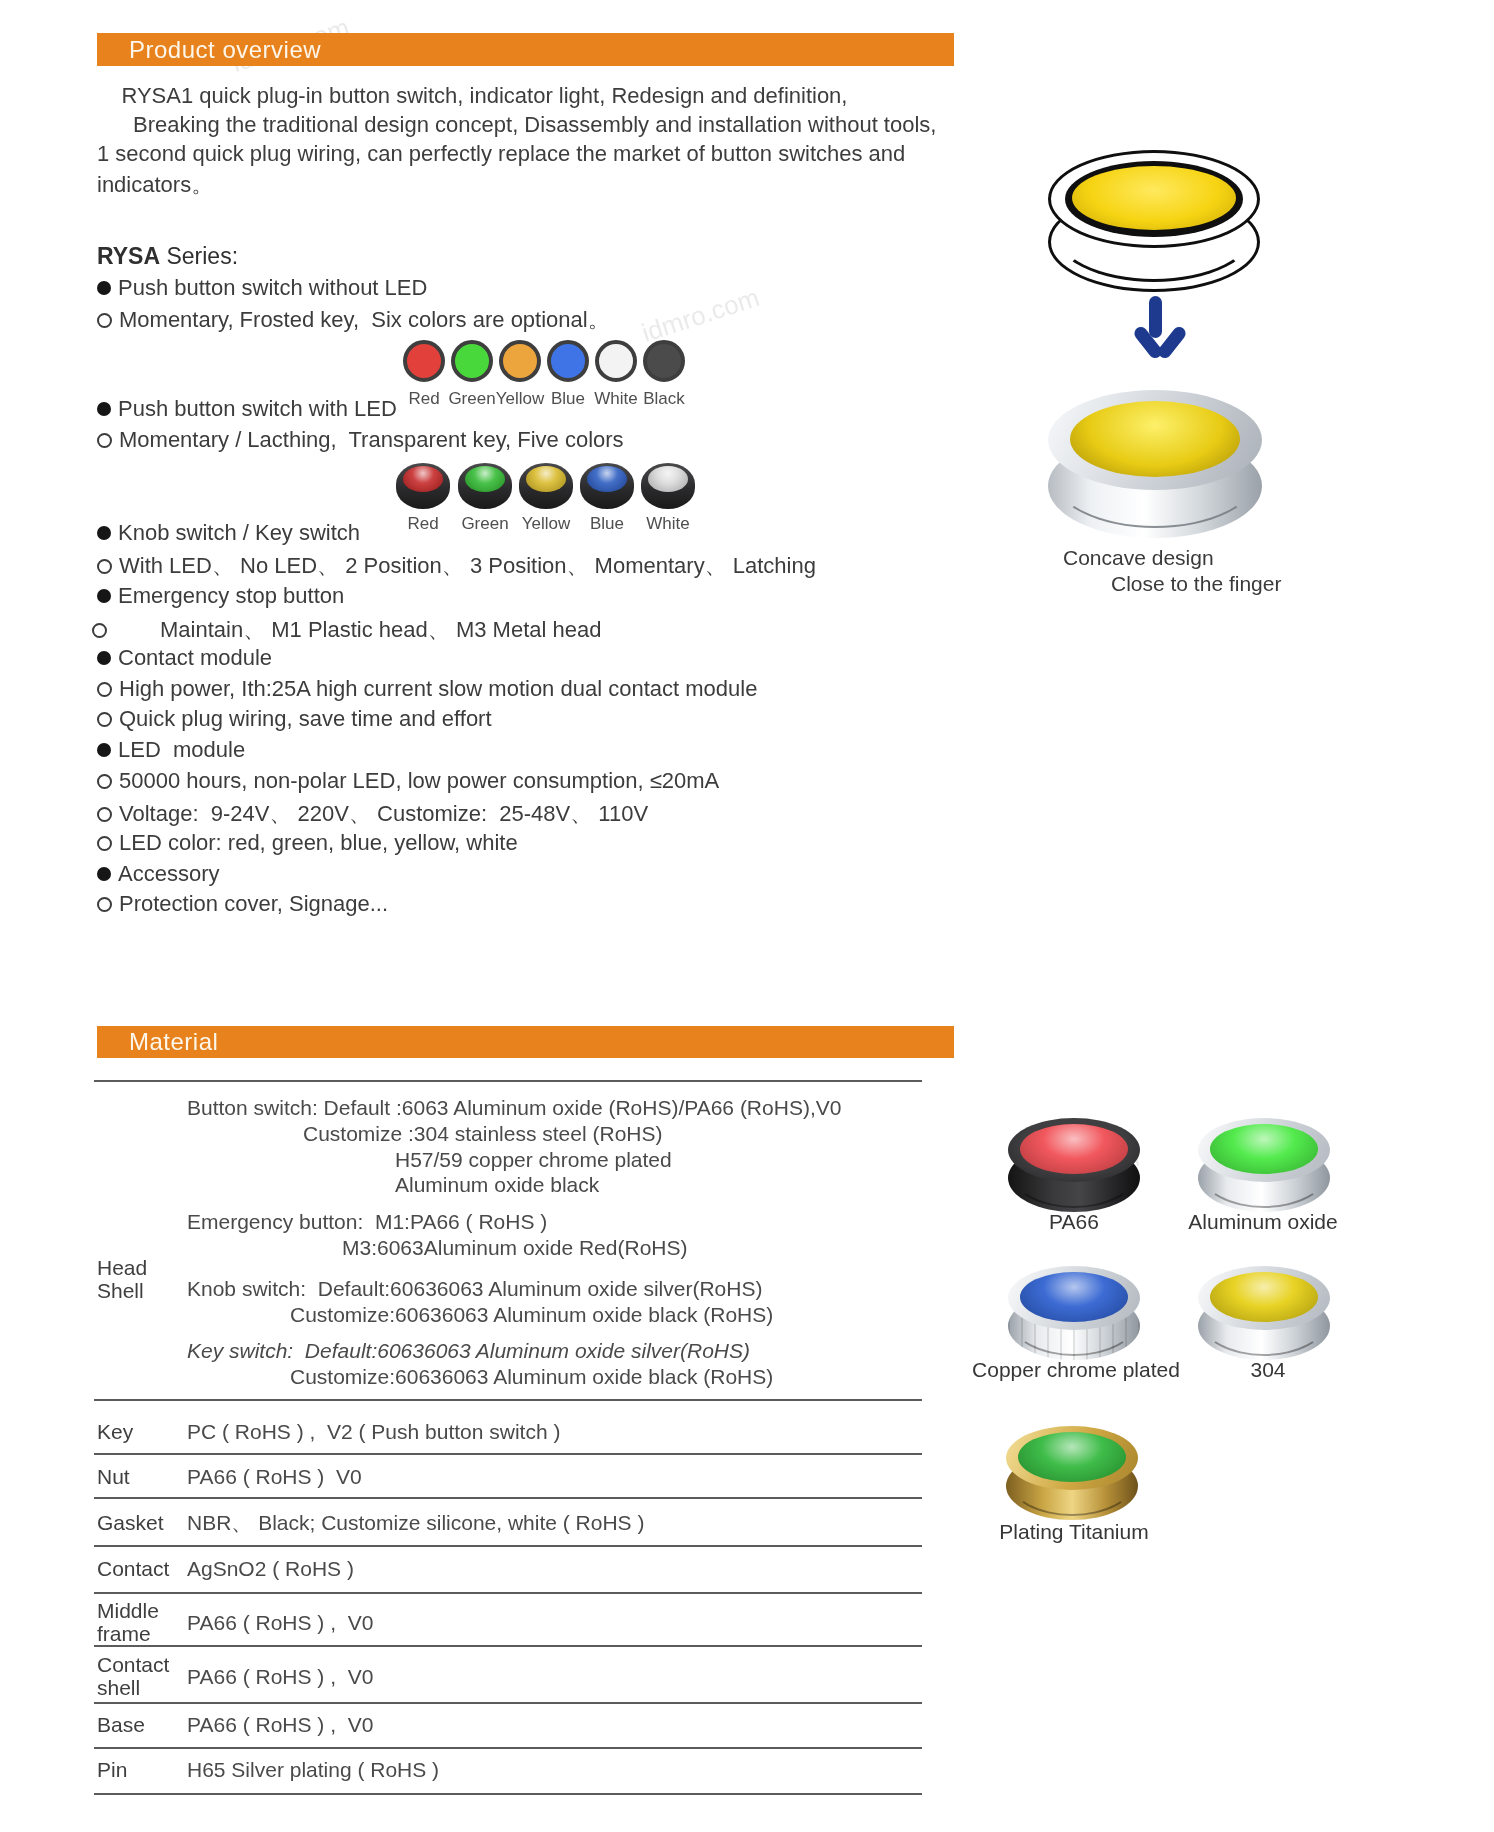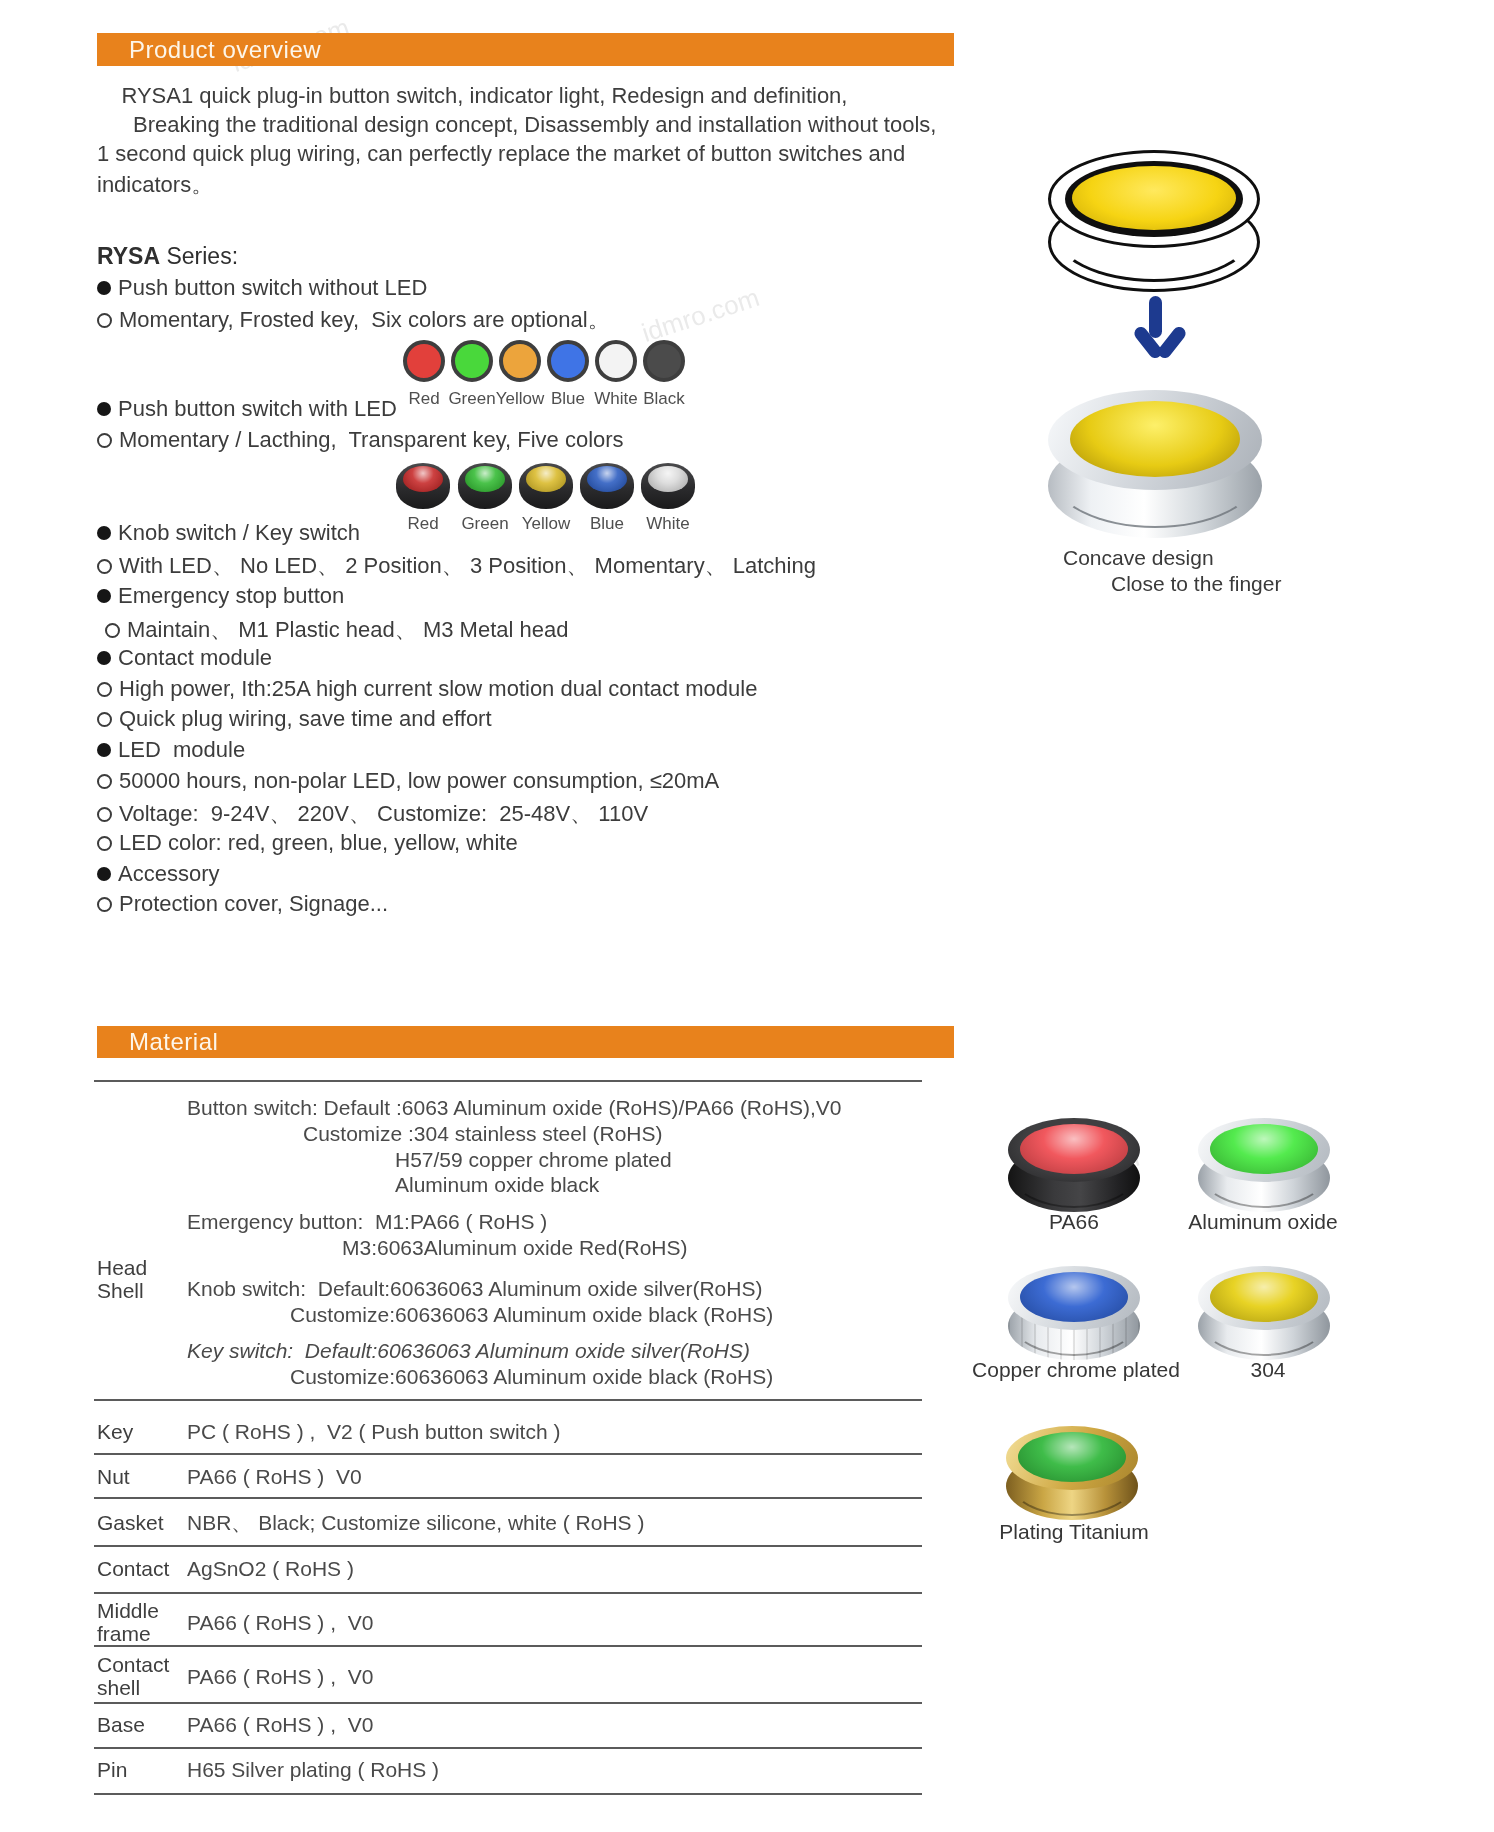--- a/index.html
+++ b/index.html
@@ -110,21 +110,21 @@
       <span class="txt">Knob switch / Key switch</span>
     </div>
   <div class="abs li" style="left:97px;top:551px;">
       <span class="mk open"></span>
       <span class="txt">With LED、 No LED、 2 Position、 3 Position、 Momentary、 Latching</span>
     </div>
   <div class="abs li" style="left:97px;top:583px;">
       <span class="mk filled"></span>
       <span class="txt">Emergency stop button</span>
     </div>
-  <div class="abs li" style="left:105px;top:615px;">
+  <div class="abs li" style="left:92px;top:615px;gap:46px;">
       <span class="mk open"></span>
       <span class="txt">Maintain、 M1 Plastic head、 M3 Metal head</span>
     </div>
   <div class="abs li" style="left:97px;top:645px;">
       <span class="mk filled"></span>
       <span class="txt">Contact module</span>
     </div>
   <div class="abs li" style="left:97px;top:676px;">
       <span class="mk open"></span>
       <span class="txt">High power, Ith:25A high current slow motion dual contact module</span>

